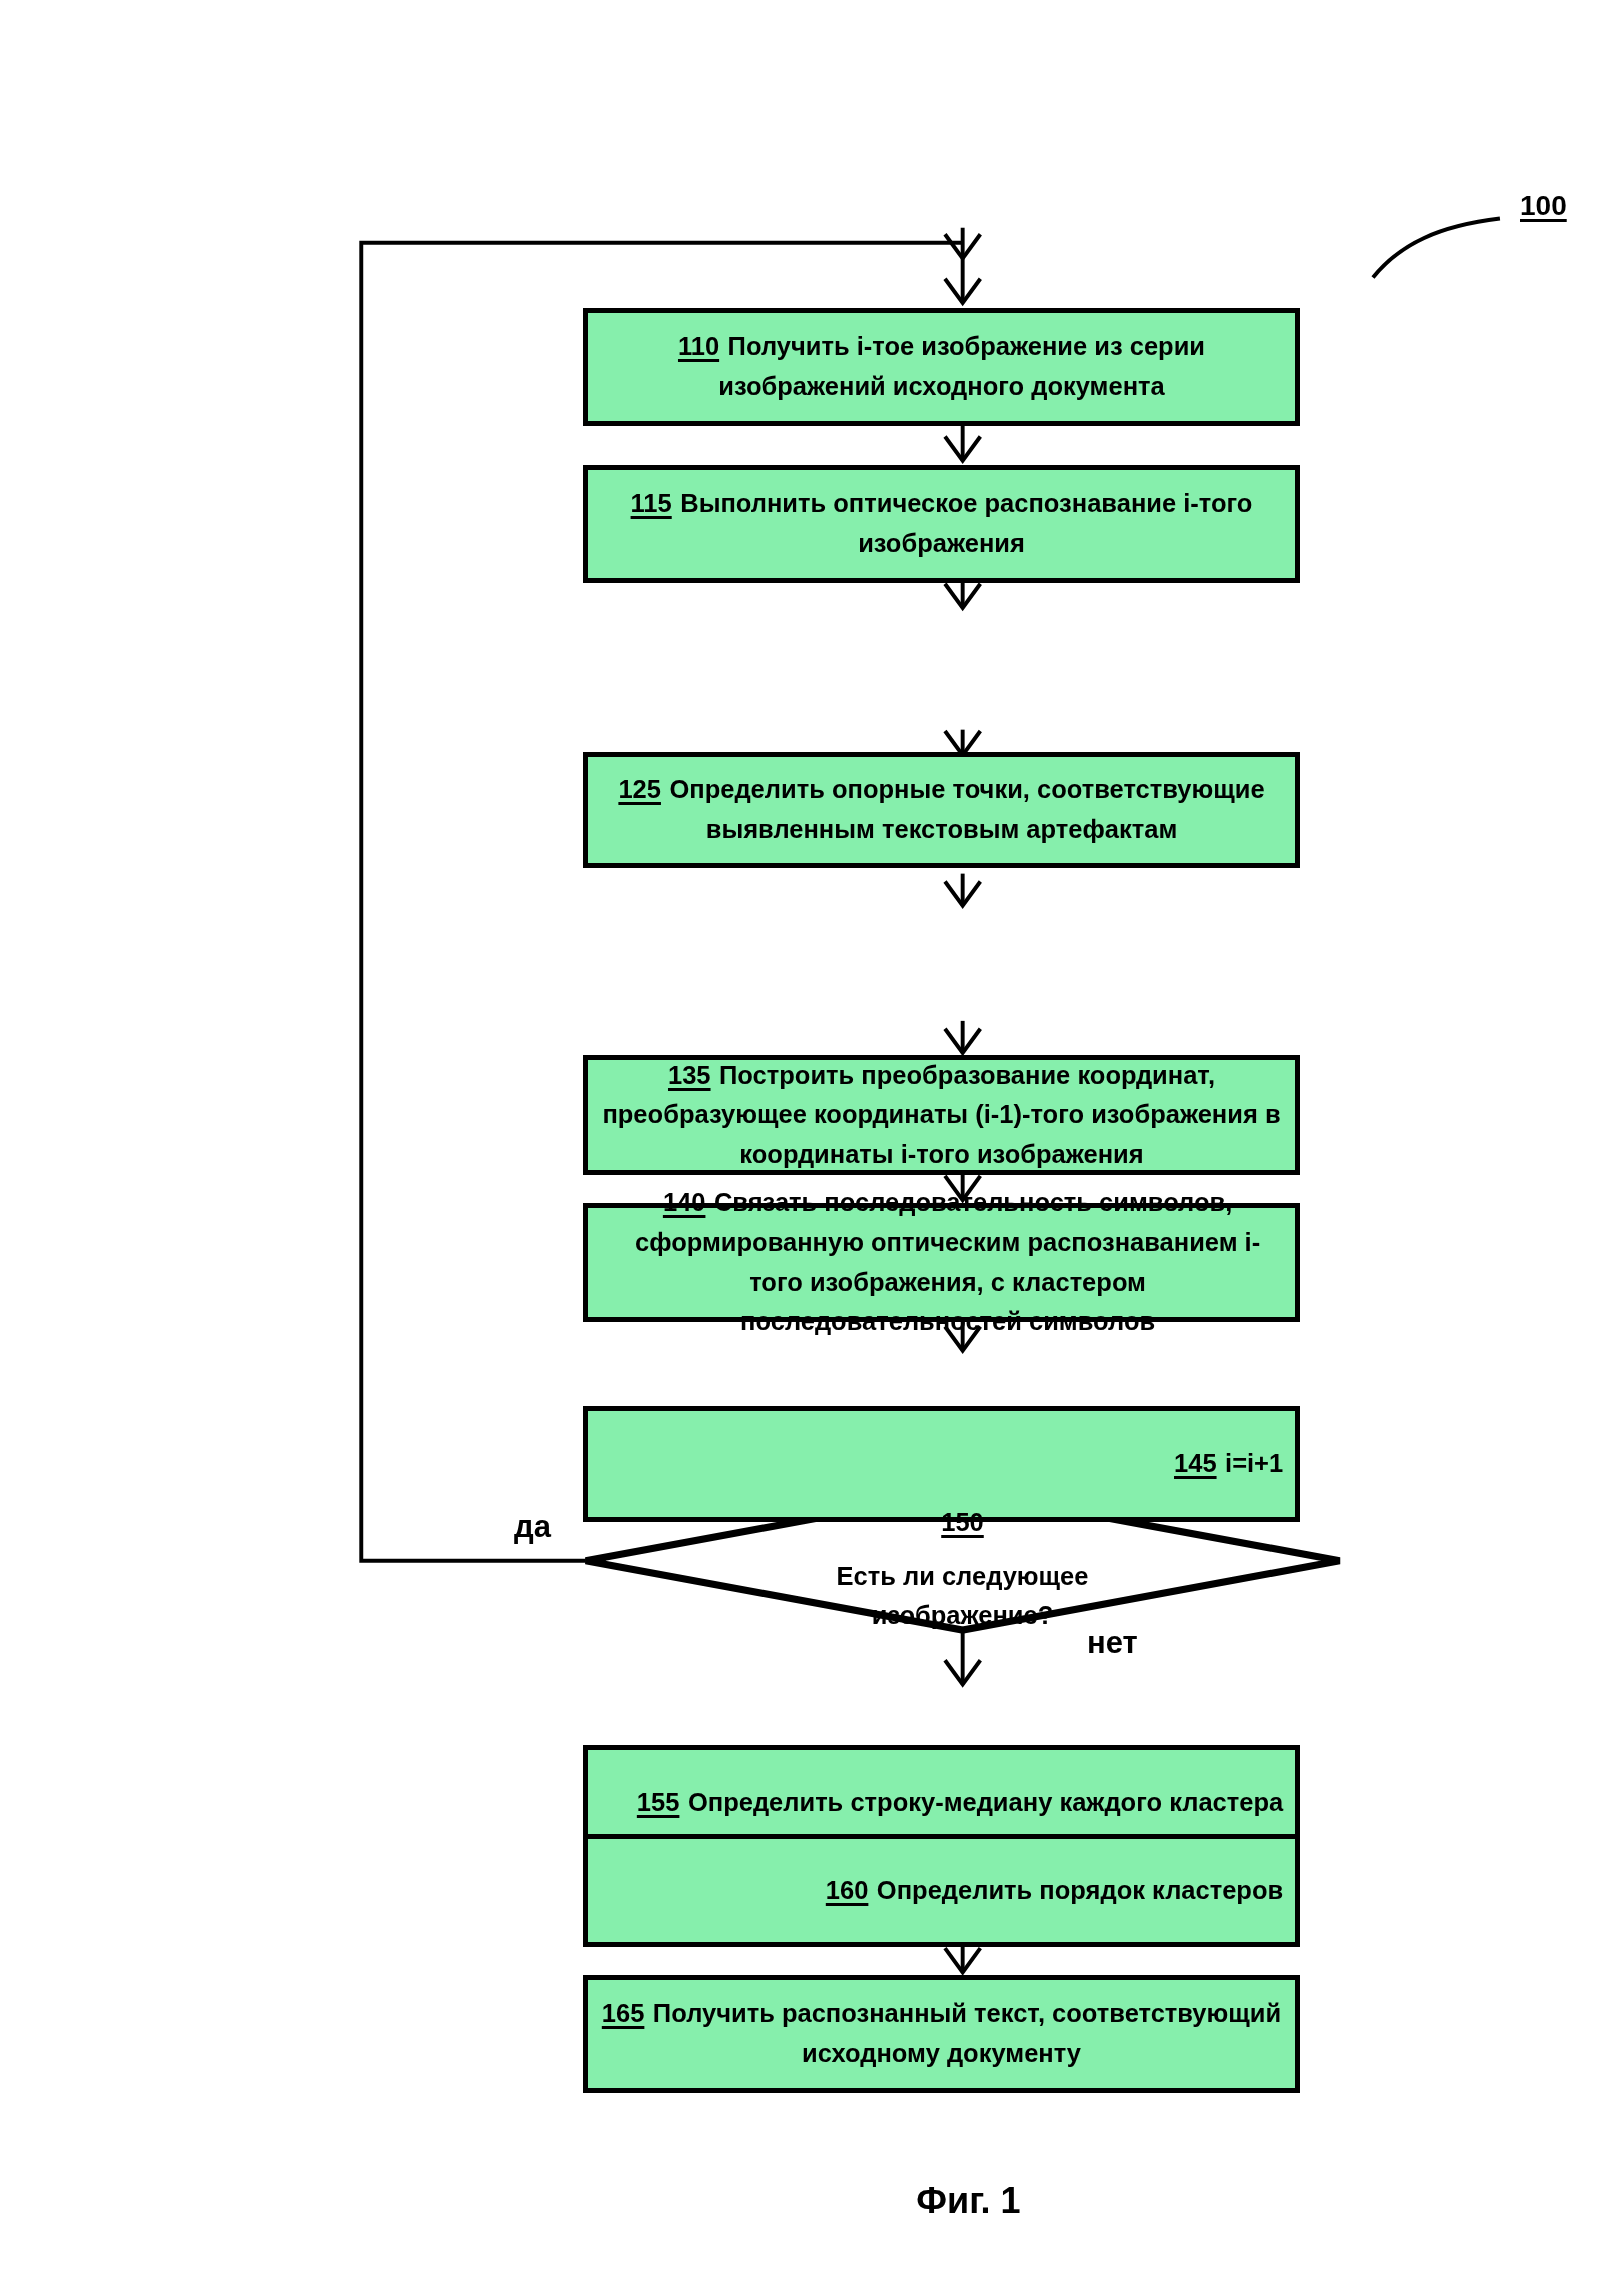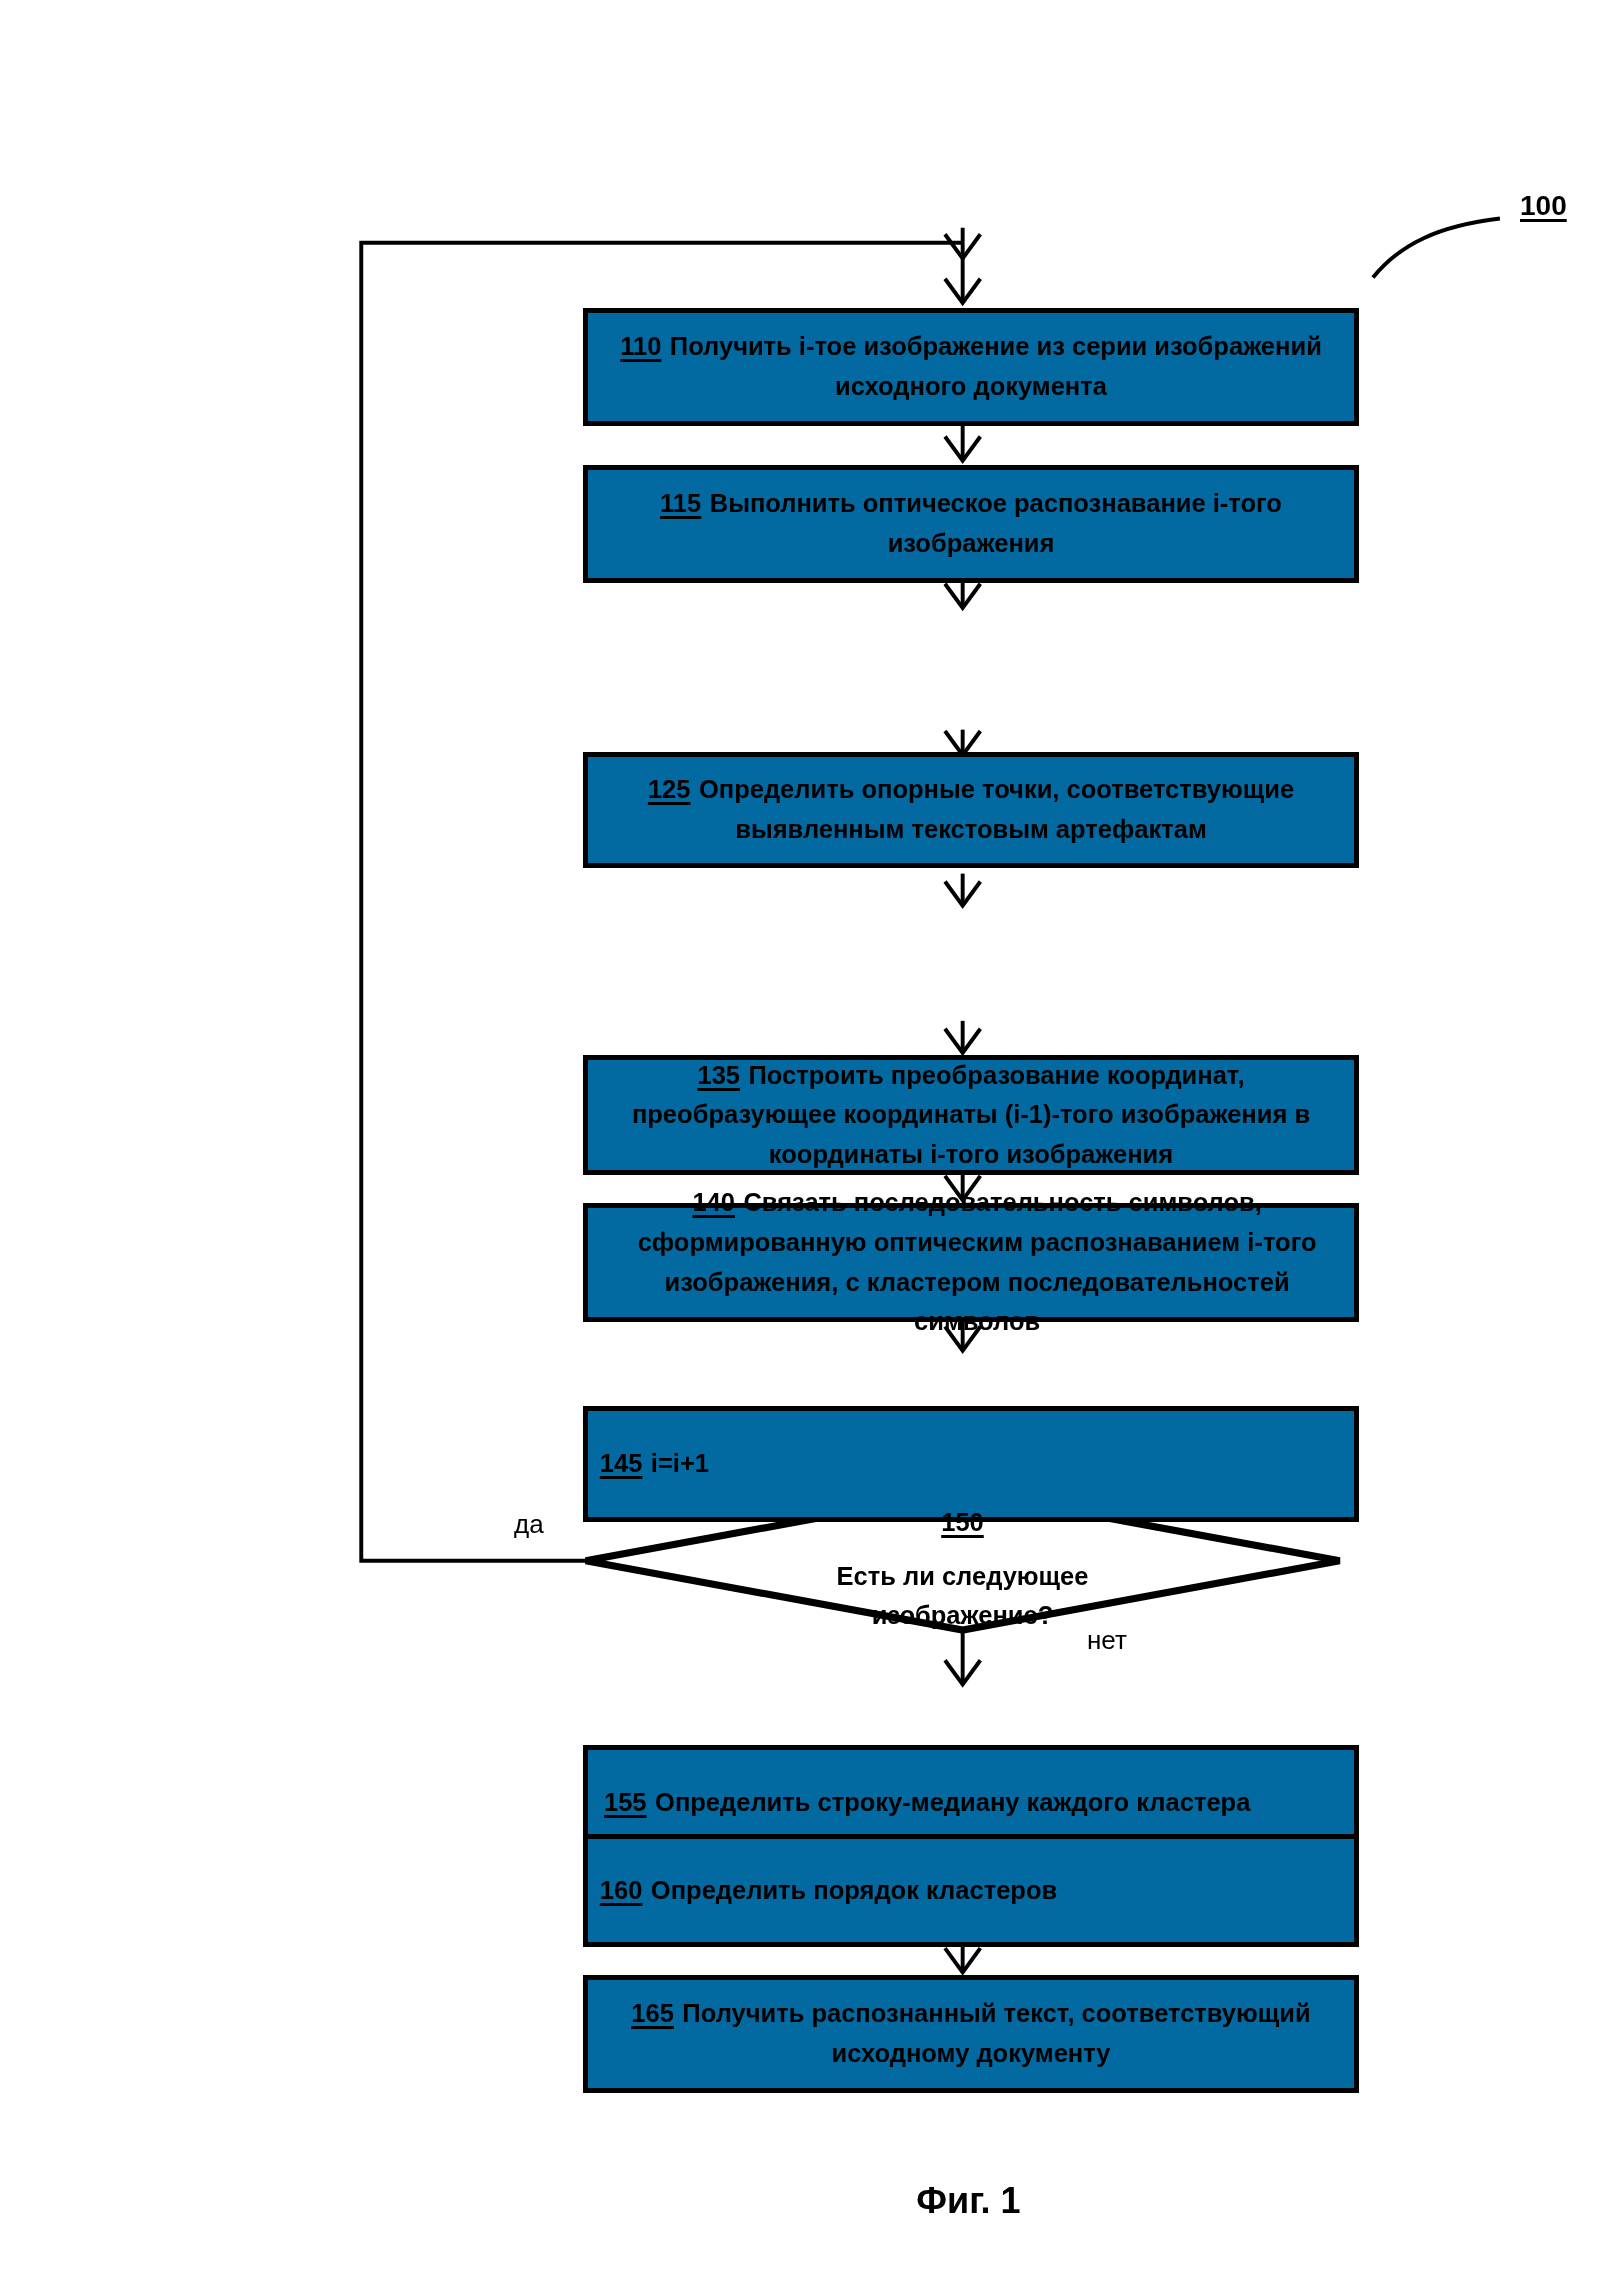--- a/index.html
+++ b/index.html
@@ -9,27 +9,27 @@
     height: 2295px;
     background: #ffffff;
     font-family: "Liberation Sans", sans-serif;
     color: #000;
     overflow: hidden;
   }
   .layer { position: absolute; left: 0; top: 0; }
   .pbox {
     position: absolute;
     left: 583px;
-    width: 776px;
+    width: 717px;
     box-sizing: border-box;
     border: 5.9px solid #000;
-    background: #0369a1;
+    background: #86efac;
     display: flex;
     align-items: center;
-    justify-content: flex-start;
+    justify-content: flex-end;
     text-align: center;
     padding: 0 11.8px;
   }
   .btxt {
     font-size: 25.5px;
     line-height: 1.55;
     font-weight: bold;
     color: #000;
   }
   .num {
@@ -44,22 +44,22 @@
     top: 1503px;
     width: 393px;
     text-align: center;
     font-size: 25.5px;
     line-height: 1.5;
     font-weight: bold;
   }
   .dmtext .q { width: 314px; margin: 16px auto; }
   .branch-label {
     position: absolute;
-    font-size: 26px;
-    font-weight: normal;
+    font-size: 31px;
+    font-weight: bold;
   }
   .refnum {
     position: absolute;
     left: 1520px;
     top: 190px;
     font-size: 28px;
     font-weight: bold;
     text-decoration: underline;
     text-decoration-thickness: 2.6px;
     text-underline-offset: 3.9px;

